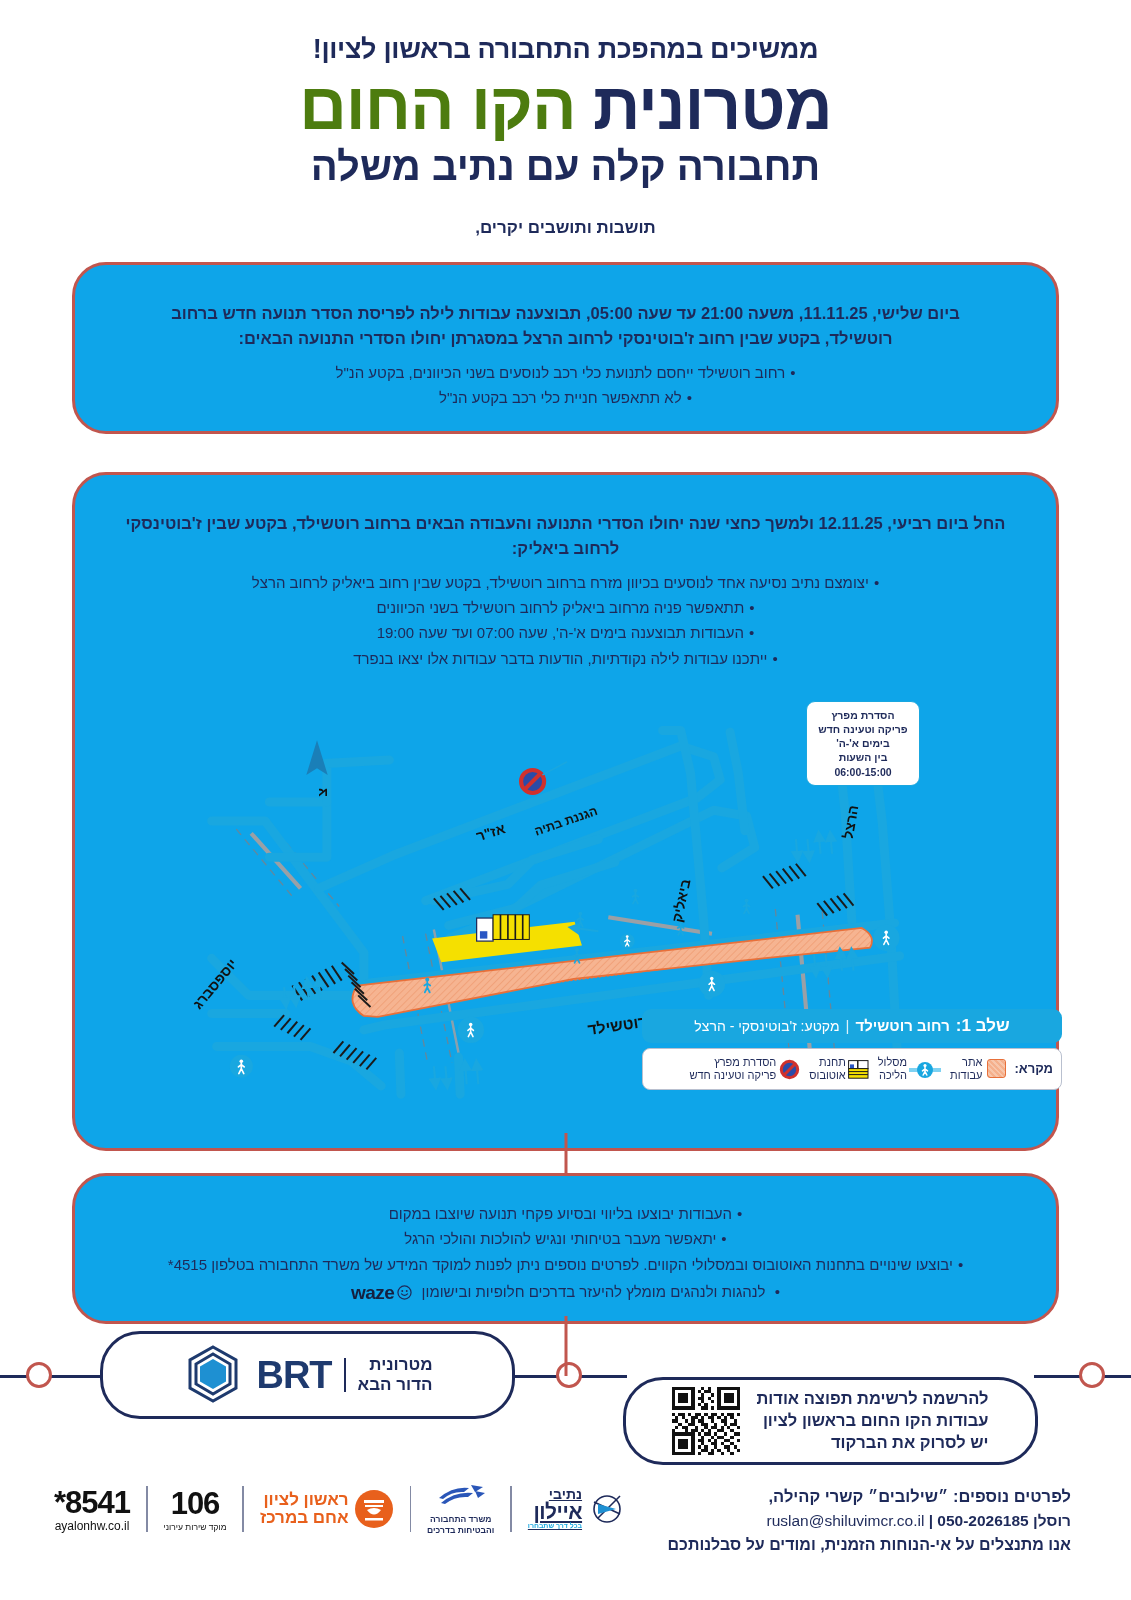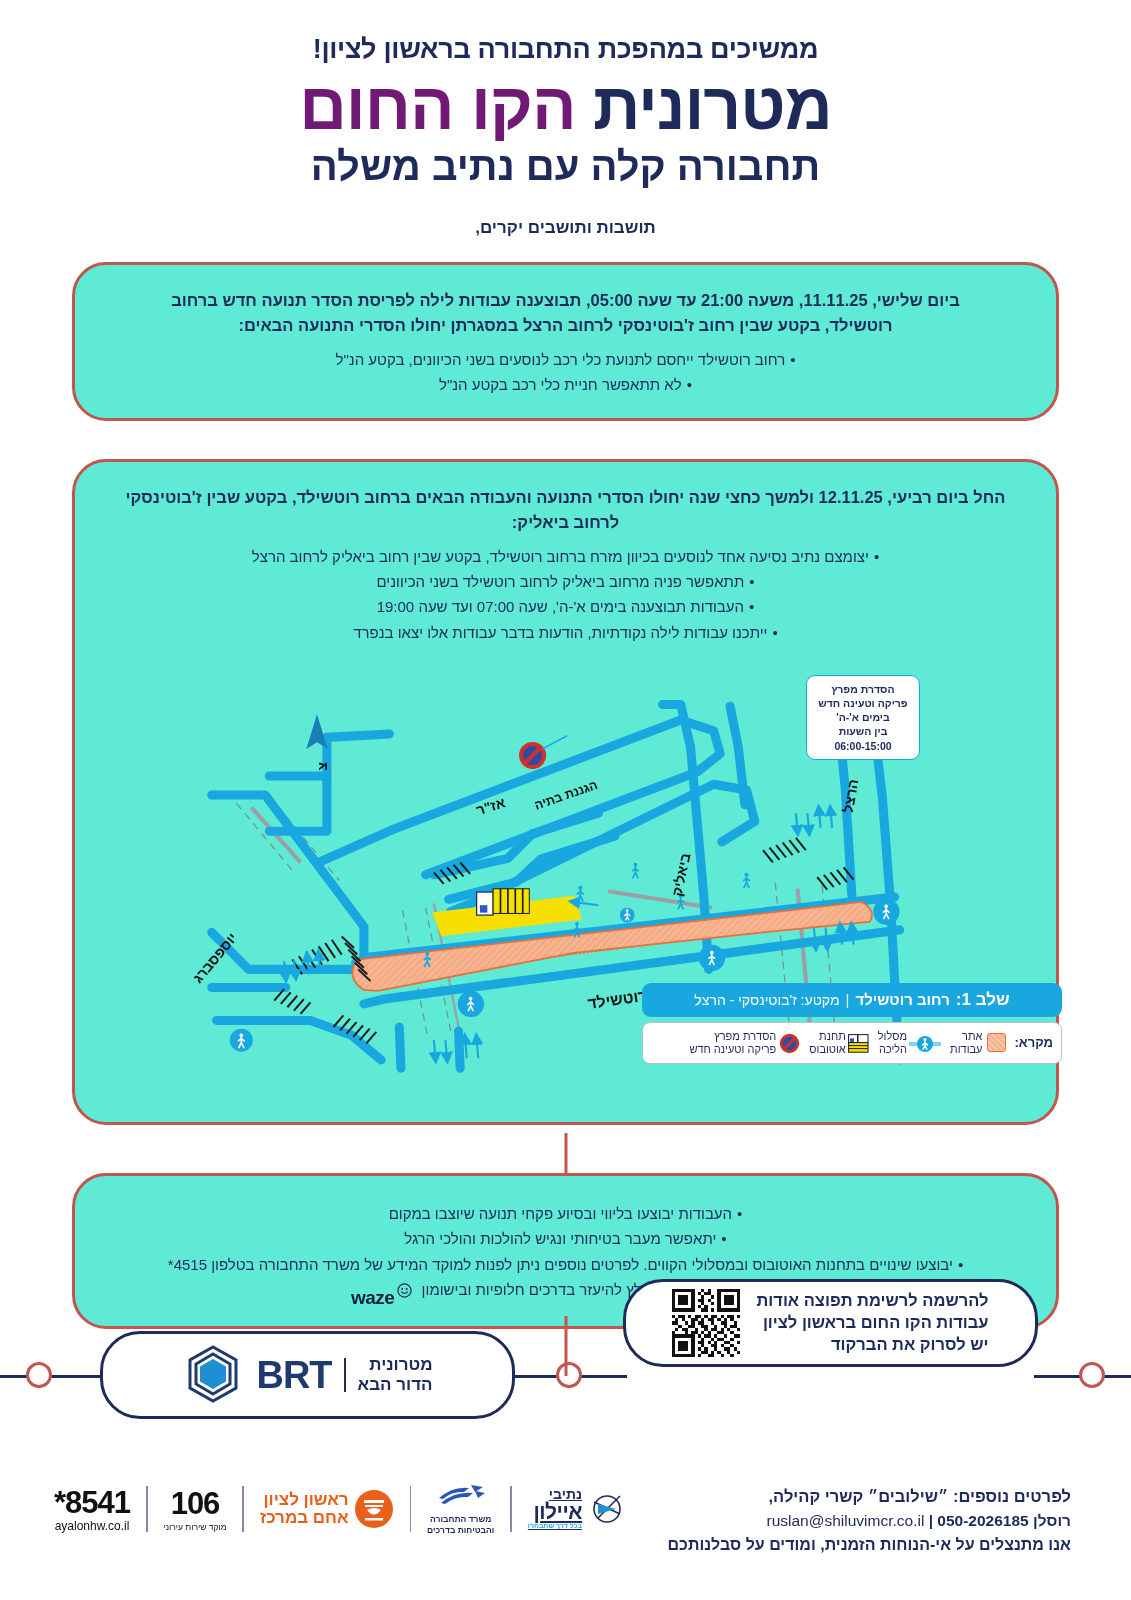--- a/index.html
+++ b/index.html
@@ -20,41 +20,41 @@
   .kicker {
     font-size: 27px; font-weight: bold; color:#1e2a5a;
     letter-spacing: -0.3px;
   }
   .title-row {
     margin-top: 8px;
     font-size: 66px; font-weight: bold; line-height: 1.02;
     letter-spacing: -1px;
   }
   .title-navy { color:#1e2a5a; }
-  .title-red { color:#701a75; }
+  .title-red { color:#4d7c0f; }
   .subtitle {
     margin-top: 4px;
     font-size: 40px; font-weight: bold; color:#1e2a5a;
     letter-spacing: 0px; line-height:1.1;
   }
 
   .greeting {
     margin-top: 30px; text-align:center;
     font-size: 17px; font-weight:bold; color:#1e2a5a;
   }
   .greeting .line2 { margin-top: 9px; font-size: 16.5px; font-weight: bold;}
 
   
   .panel {
     position:relative;
     border: 3px solid #c1564e;
     border-radius: 34px;
-    background:#5eead4;
+    background:#0ea5e9;
     margin: 0 72px;
-    padding: 23px 40px 20px 40px;
+    padding: 36px 40px 20px 40px;
   }
   .panel .p-head {
     text-align:center; font-weight:bold; font-size:16.5px; color:#1e2a5a;
     line-height:1.5;
   }
   .panel ul {
     list-style:none; margin: 10px 0 0 0; padding:0;
     text-align: right;
   }
   .panel ul li {
@@ -112,21 +112,21 @@
     padding:6px 5px; text-align:center;
     font-size:10.5px; font-weight:bold; color:#1e2a5a; line-height:1.35;
   }
 
   
   .navy-box {
     border:3px solid #1e2a5a; border-radius:40px; background:#fff;
     display:flex; align-items:center; justify-content:center;
   }
   .brt-box { position:absolute; left:100px; top:1331px; width:415px; height:88px; }
-  .qr-box  { position:absolute; left:623px; top:1279px; width:415px; height:88px; }
+  .qr-box  { position:absolute; left:623px; top:1377px; width:415px; height:88px; }
 
   .rail {
     position:absolute; height:3px; background:#1e2a5a; top:1375px;
   }
   .rail-dot {
     position:absolute; width:26px; height:26px; border-radius:50%;
     border:3px solid #c1564e; background:#fff; top:1362px;
   }
 
   .brt-inner { display:flex; align-items:center; gap:12px; direction:rtl; }
@@ -532,21 +532,21 @@
   <div class="connector" style="top:1133px;height:40px;"></div>
 
   <div style="position:absolute; top:1173px; left:0; width:1131px;">
     <div class="panel center-list" style="padding-top:16px;padding-bottom:12px;">
       <ul>
         <li>העבודות יבוצעו בליווי ובסיוע פקחי תנועה שיוצבו במקום</li>
         <li>יתאפשר מעבר בטיחותי ונגיש להולכות והולכי הרגל</li>
         <li>יבוצעו שינויים בתחנות האוטובוס ובמסלולי הקווים. לפרטים נוספים ניתן לפנות למוקד המידע של משרד התחבורה בטלפון 4515*</li>
         <li>
           <span>לנהגות ולנהגים מומלץ להיעזר בדרכים חלופיות ובישומון</span>
-          <span style="display:inline-flex;align-items:flex-start;gap:3px;vertical-align:-3px;margin-right:5px;">
+          <span style="display:inline-flex;align-items:center;gap:3px;vertical-align:-3px;margin-right:5px;">
             <svg width="15" height="15" viewBox="0 0 16 16">
               <circle cx="8" cy="8" r="7" fill="none" stroke="#1e2a5a" stroke-width="1.3"></circle>
               <circle cx="5.6" cy="6.4" r="1" fill="#1e2a5a"></circle>
               <circle cx="10.4" cy="6.4" r="1" fill="#1e2a5a"></circle>
               <path d="M4.8,9.5 Q8,12.4 11.2,9.5" stroke="#1e2a5a" stroke-width="1.3" fill="none" stroke-linecap="round"></path>
             </svg>
             <span style="font-size:19px;font-weight:bold;color:#15203f;letter-spacing:-0.5px;direction:ltr;">waze</span>
           </span>
         </li>
       </ul>

